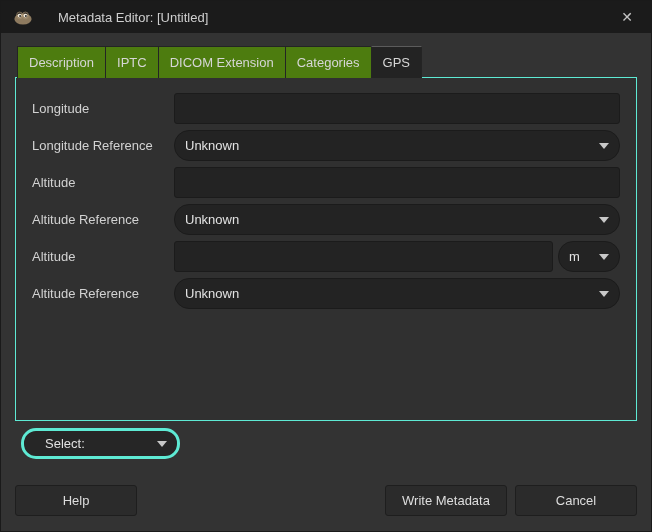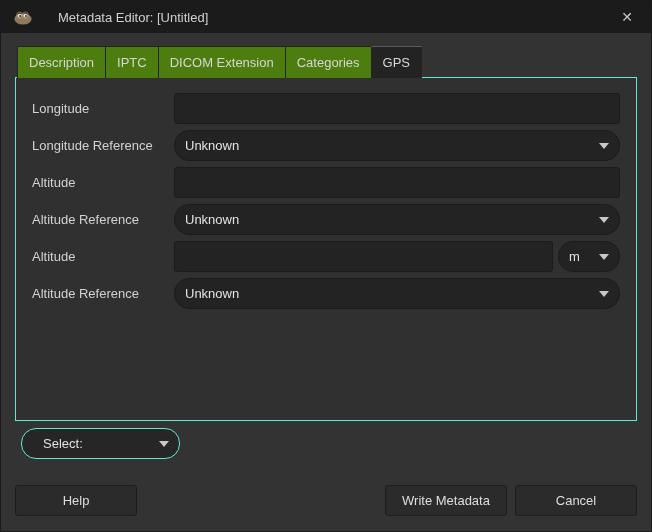--- a/index.html
+++ b/index.html
@@ -107,21 +107,21 @@
     border-left: 5px solid transparent;
     border-right: 5px solid transparent;
     border-top: 6px solid #c8c8c8;
   }
   .altitude-controls { display: flex; }
   .altitude-controls .text-input { flex: 1; }
   .unit-combo { width: 62px; margin-left: 5px; flex: none; }
 
   
   .select-row { flex: none; margin: 7px 14px 0 20px; }
-  .select-combo { width: 159px; background: #262626; border: 1px solid #5eead4; padding-left: 21px; }
+  .select-combo { width: 159px; background: #262626; border: 3px solid #5eead4; padding-left: 21px; }
 
   
   .footer {
     margin-top: auto;
     flex: none;
     display: flex; align-items: center;
     padding: 0 14px 15px 14px;
   }
   .btn {
     min-width: 122px; height: 31px;

